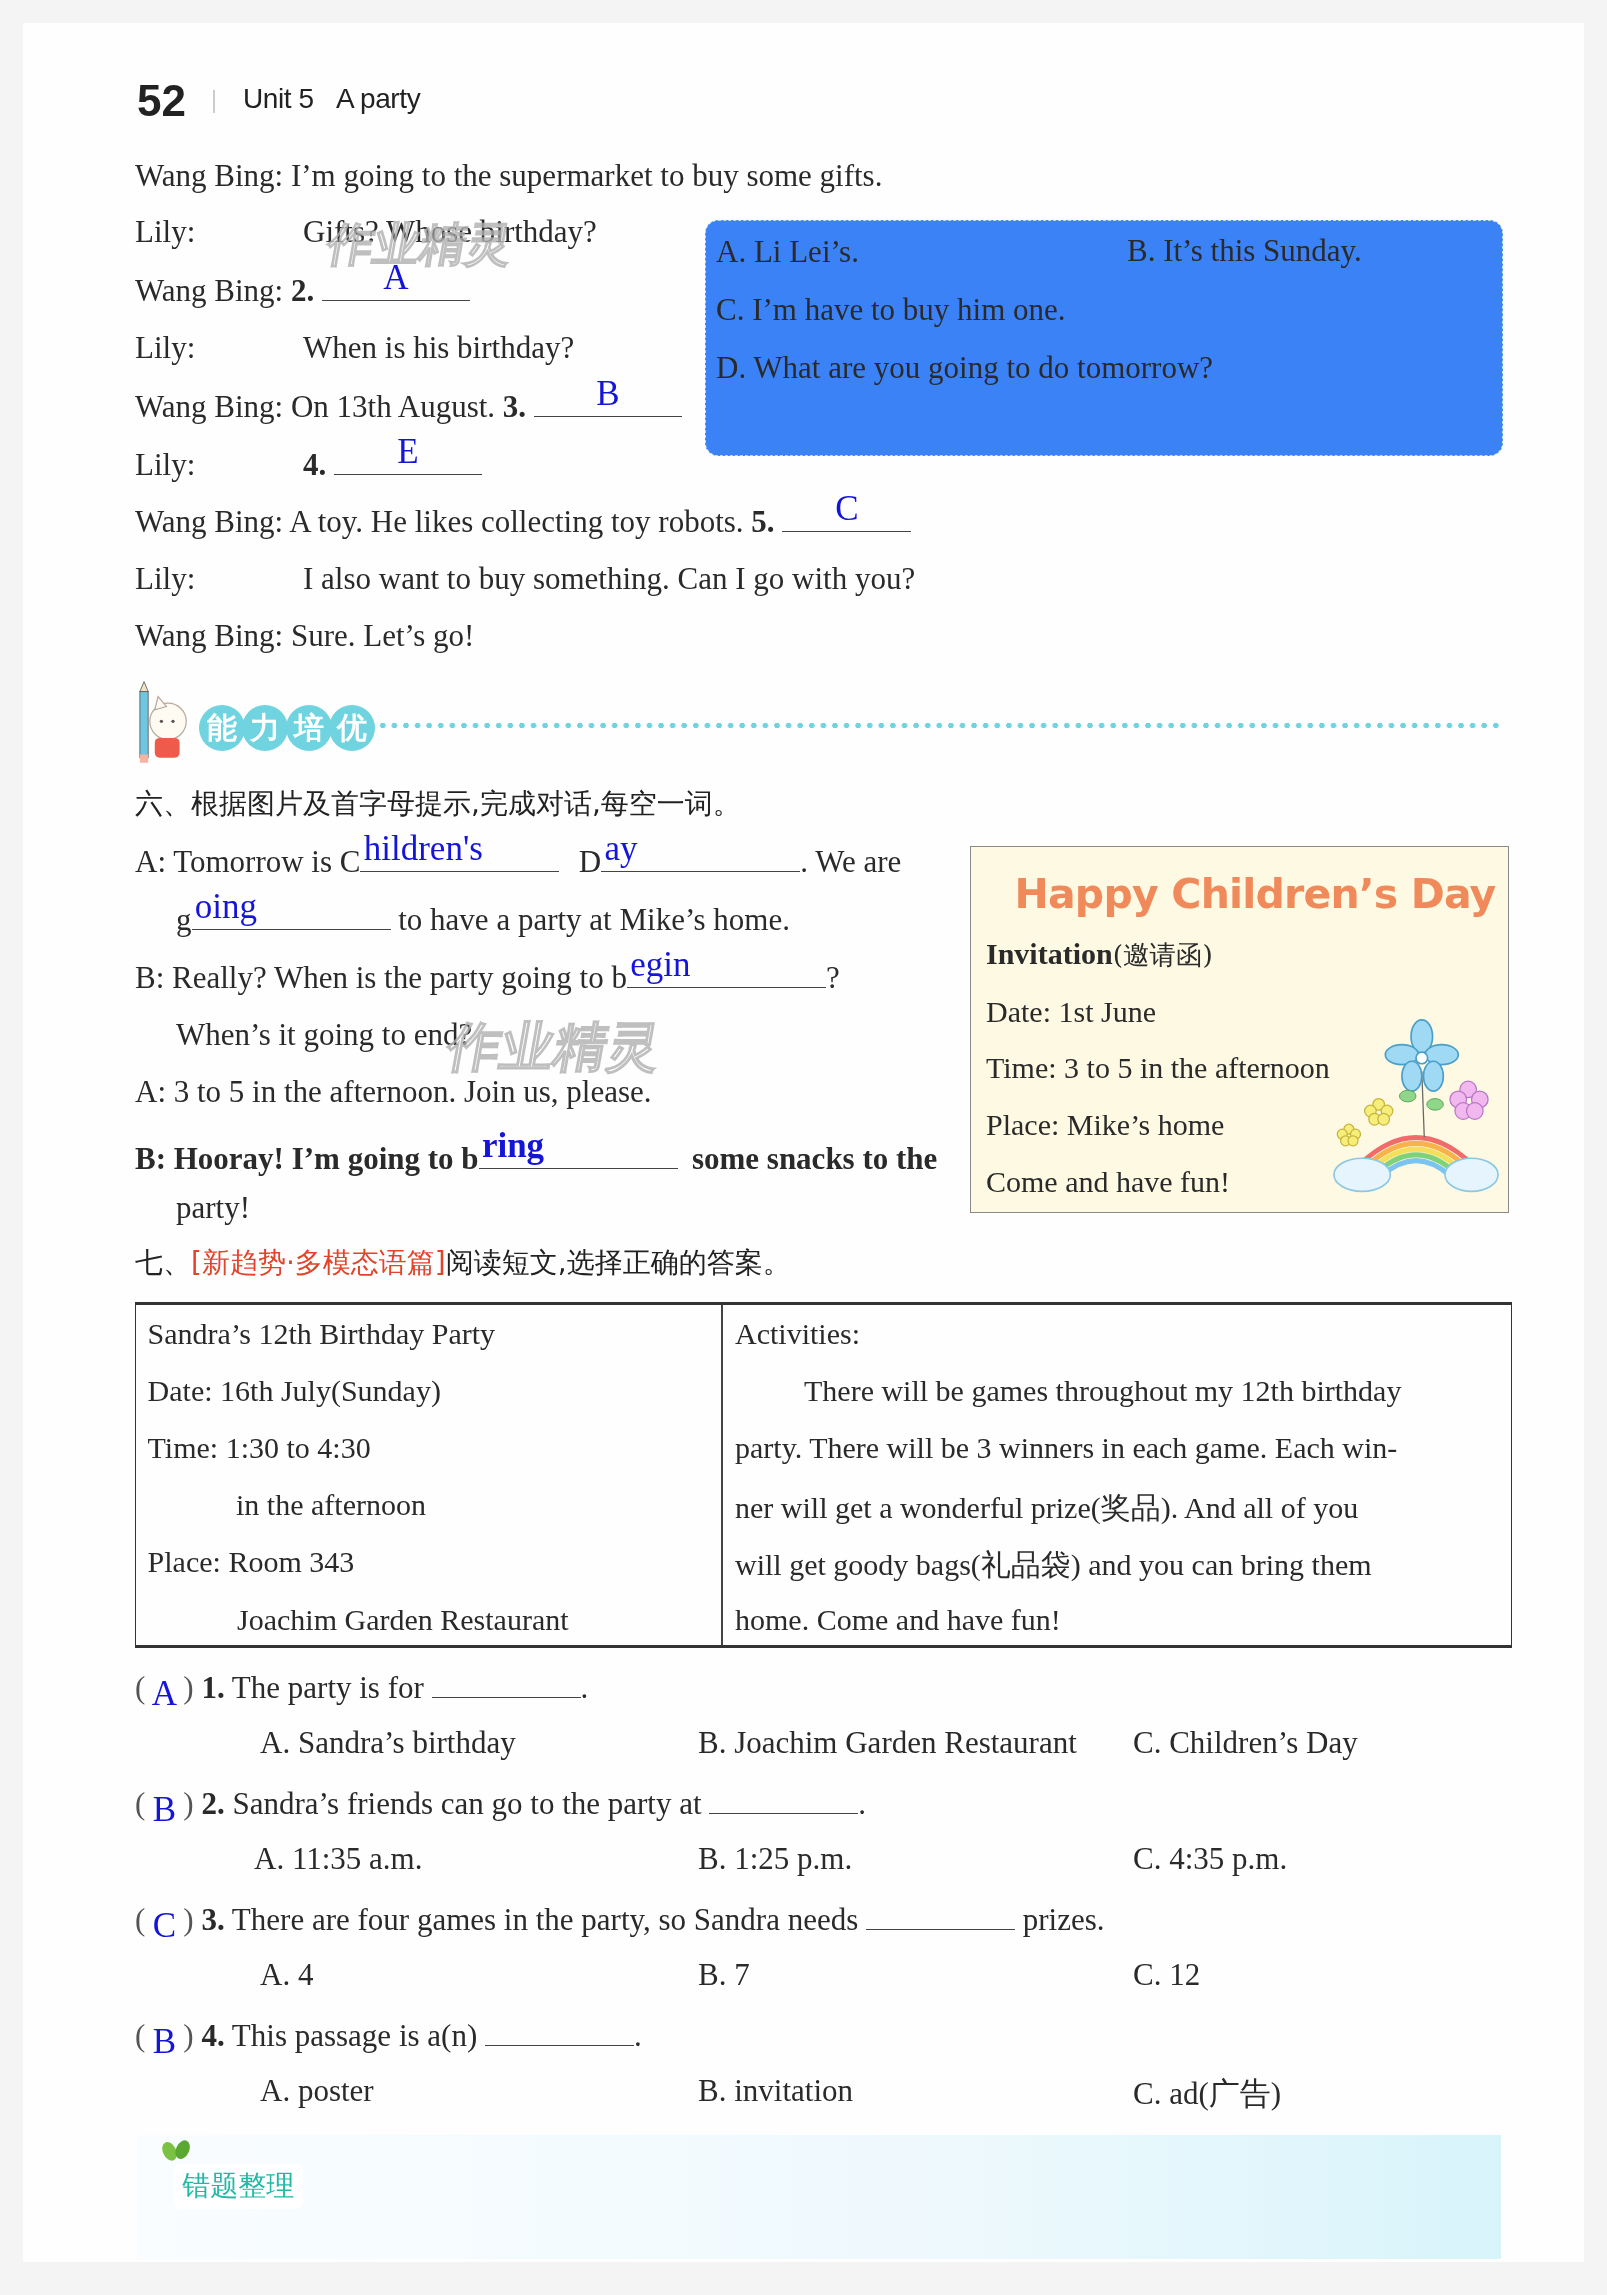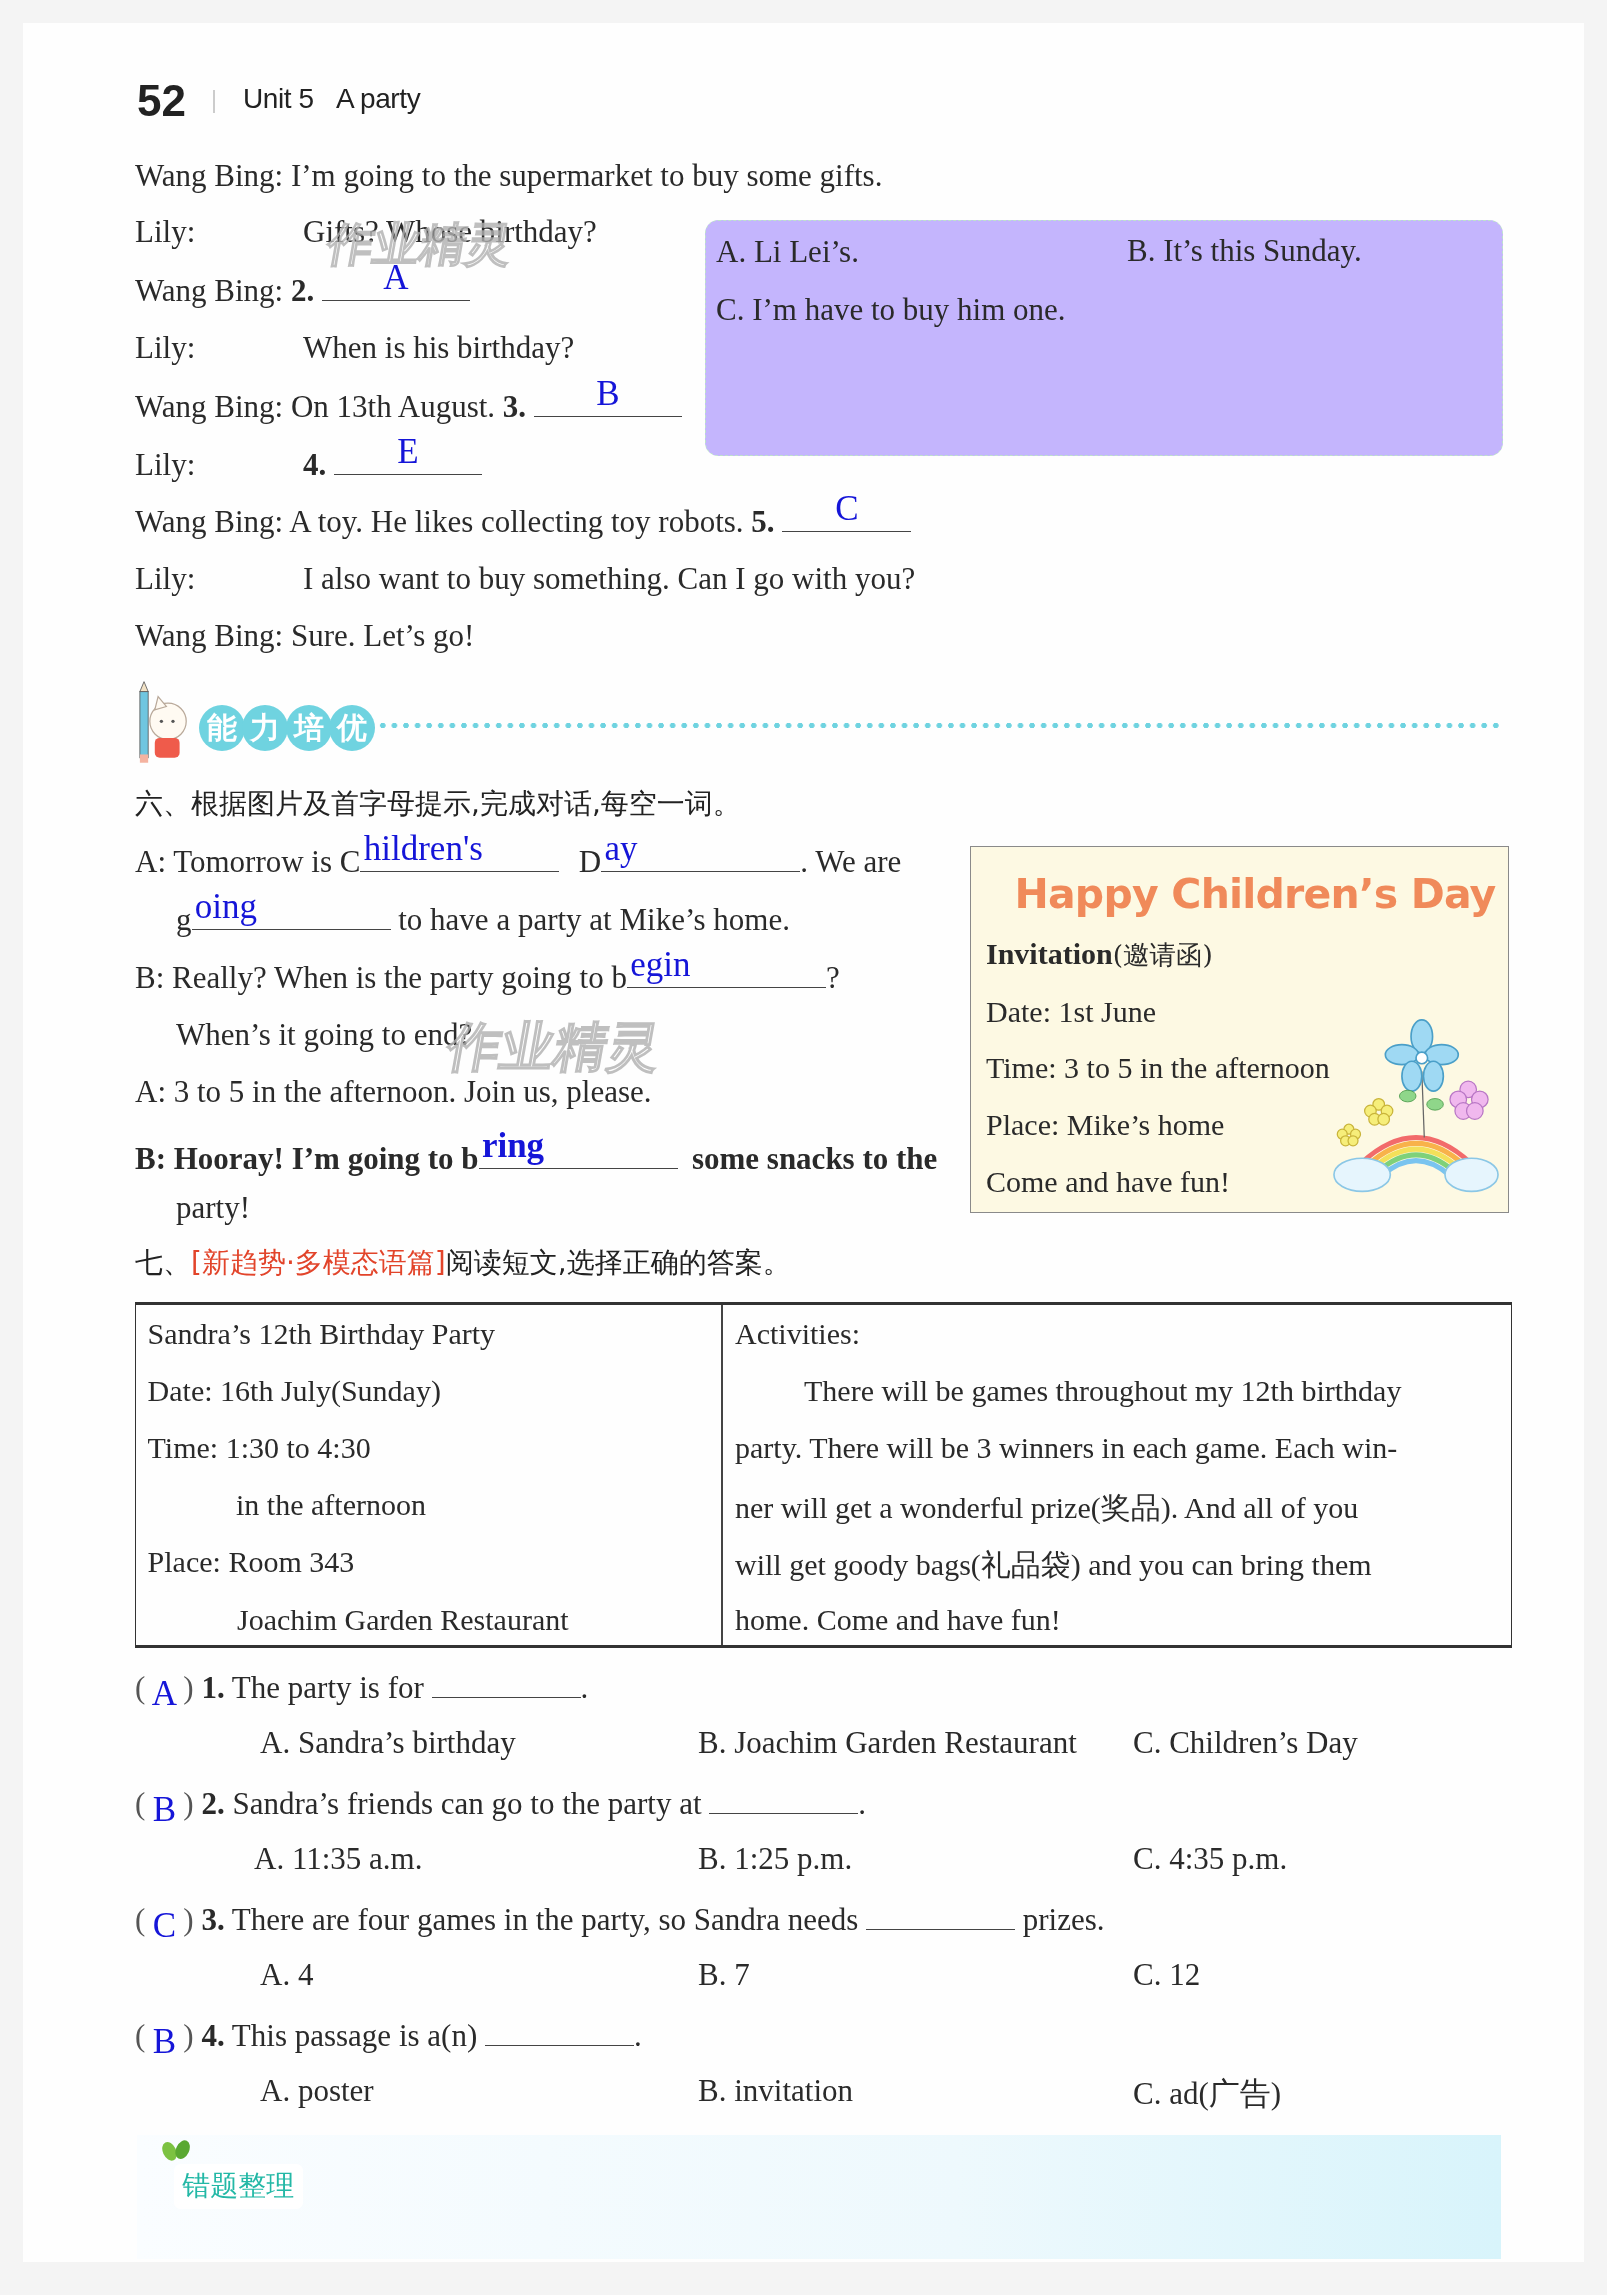--- a/index.html
+++ b/index.html
@@ -7,21 +7,21 @@
   .page{position:absolute;left:23px;top:23px;width:1561px;height:2239px;background:#fefefe;}
   .abs{position:absolute;}
   .hdr-num{left:137px;top:76px;font-family:"Liberation Sans",sans-serif;font-size:44px;font-weight:bold;color:#222;}
   .hdr-sep{left:213px;top:90px;width:1.7px;height:23px;background:#ccc;}
   .hdr-unit{left:243px;top:83px;font-family:"Liberation Sans",sans-serif;font-size:28px;color:#222;letter-spacing:-0.4px;}
   .line{font-size:31px;white-space:nowrap;}
   .spk{display:inline-block;width:166px;}
   .blank{display:inline-block;border-bottom:1.7px solid #444;position:relative;height:28px;vertical-align:baseline;}
   .ans{position:absolute;left:0;right:0;bottom:5px;text-align:center;color:#1515d8;font-size:35px;line-height:1;}
   .ans-left{text-align:left;left:3.3px;}
-  .callout{left:705px;top:220px;width:796px;height:234px;border:1.7px dashed #bde3c9;border-radius:13.3px;background:#c4b5fd;}
+  .callout{left:705px;top:220px;width:796px;height:234px;border:1.7px dashed #bde3c9;border-radius:13.3px;background:#3b82f6;}
   .callout .opt{position:absolute;font-size:31px;white-space:nowrap;}
   .sec-banner{left:133px;top:680px;}
   .pill{position:absolute;top:25px;width:46px;height:46px;border-radius:50%;background:#6fd3e0;color:#fff;font-family:"DejaVu Sans",sans-serif;font-size:30px;font-weight:bold;text-align:center;line-height:46px;}
   .dots{left:377px;top:723px;width:1124px;height:5px;background-image:radial-gradient(circle,#6fd3e0 2.5px,transparent 2.9px);background-size:11.6px 5px;background-repeat:repeat-x;}
   .qtitle{font-family:"DejaVu Sans",sans-serif;font-size:28px;color:#222;white-space:nowrap;}
   .qtitle .red{color:#e2442a;}
   .card{left:970px;top:846px;width:537px;height:365px;background:#fdf9e3;border:1.7px solid #8a8a8a;}
   .card-title{position:absolute;left:0;right:0;top:23px;text-align:center;font-family:"DejaVu Sans",sans-serif;font-size:41px;color:#f08a5a;font-weight:bold;letter-spacing:-0.8px;margin-left:31px;}
   .card .ln{position:absolute;left:15px;font-size:30px;white-space:nowrap;}
   .tbl{left:135px;top:1302px;width:1375px;height:340px;border-top:3.3px solid #333;border-bottom:3.3px solid #333;border-left:1.7px solid #333;border-right:1.7px solid #333;}
@@ -52,20 +52,21 @@
 <div class="abs line" style="left:135px;top:388px;"><span>Wang Bing:</span> <span>On 13th August.</span> <b>3.</b> <span class="blank" style="width:148px"><span class="ans">B</span></span></div>
 <div class="abs line" style="left:135px;top:446px;"><span class="spk" style="width:168px">Lily:</span><b>4.</b> <span class="blank" style="width:148px"><span class="ans">E</span></span></div>
 <div class="abs line" style="left:135px;top:503px;"><span>Wang Bing:</span> <span>A toy. He likes collecting toy robots.</span> <b>5.</b> <span class="blank" style="width:129px"><span class="ans">C</span></span></div>
 <div class="abs line" style="left:135px;top:561px;"><span class="spk" style="width:168px">Lily:</span><span>I also want to buy something. Can I go with you?</span></div>
 <div class="abs line" style="left:135px;top:618px;"><span>Wang Bing:</span> <span>Sure. Let’s go!</span></div>
 
 <div class="abs callout">
   <div class="opt" style="left:10px;top:13.3px;">A. Li Lei’s.</div>
   <div class="opt" style="left:421px;top:11.6px;">B. It’s this Sunday.</div>
   <div class="opt" style="left:10px;top:71px;">C. I’m have to buy him one.</div>
+  <div class="opt" style="left:10px;top:129px;">D. What are you going to do tomorrow?</div>
 </div>
 
 <div class="abs sec-banner" style="width:249px;height:91px;">
   <svg width="75" height="91" viewBox="0 0 90 110" style="position:absolute;left:0;top:0;">
     <rect x="8" y="14" width="10" height="80" fill="#6fc6e0" stroke="#555" stroke-width="1"></rect>
     <polygon points="8,14 18,14 13,2" fill="#f2e2c6" stroke="#555" stroke-width="1"></polygon>
     <rect x="8" y="90" width="10" height="10" fill="#f5b3a0"></rect>
     <circle cx="42" cy="50" r="22" fill="#fffaf2" stroke="#b9a99a" stroke-width="1.5"></circle>
     <polygon points="26,36 30,20 40,32" fill="#fffaf2" stroke="#b9a99a" stroke-width="1.5"></polygon>
     <rect x="26" y="70" width="30" height="24" rx="6" fill="#ef5b4b"></rect>

